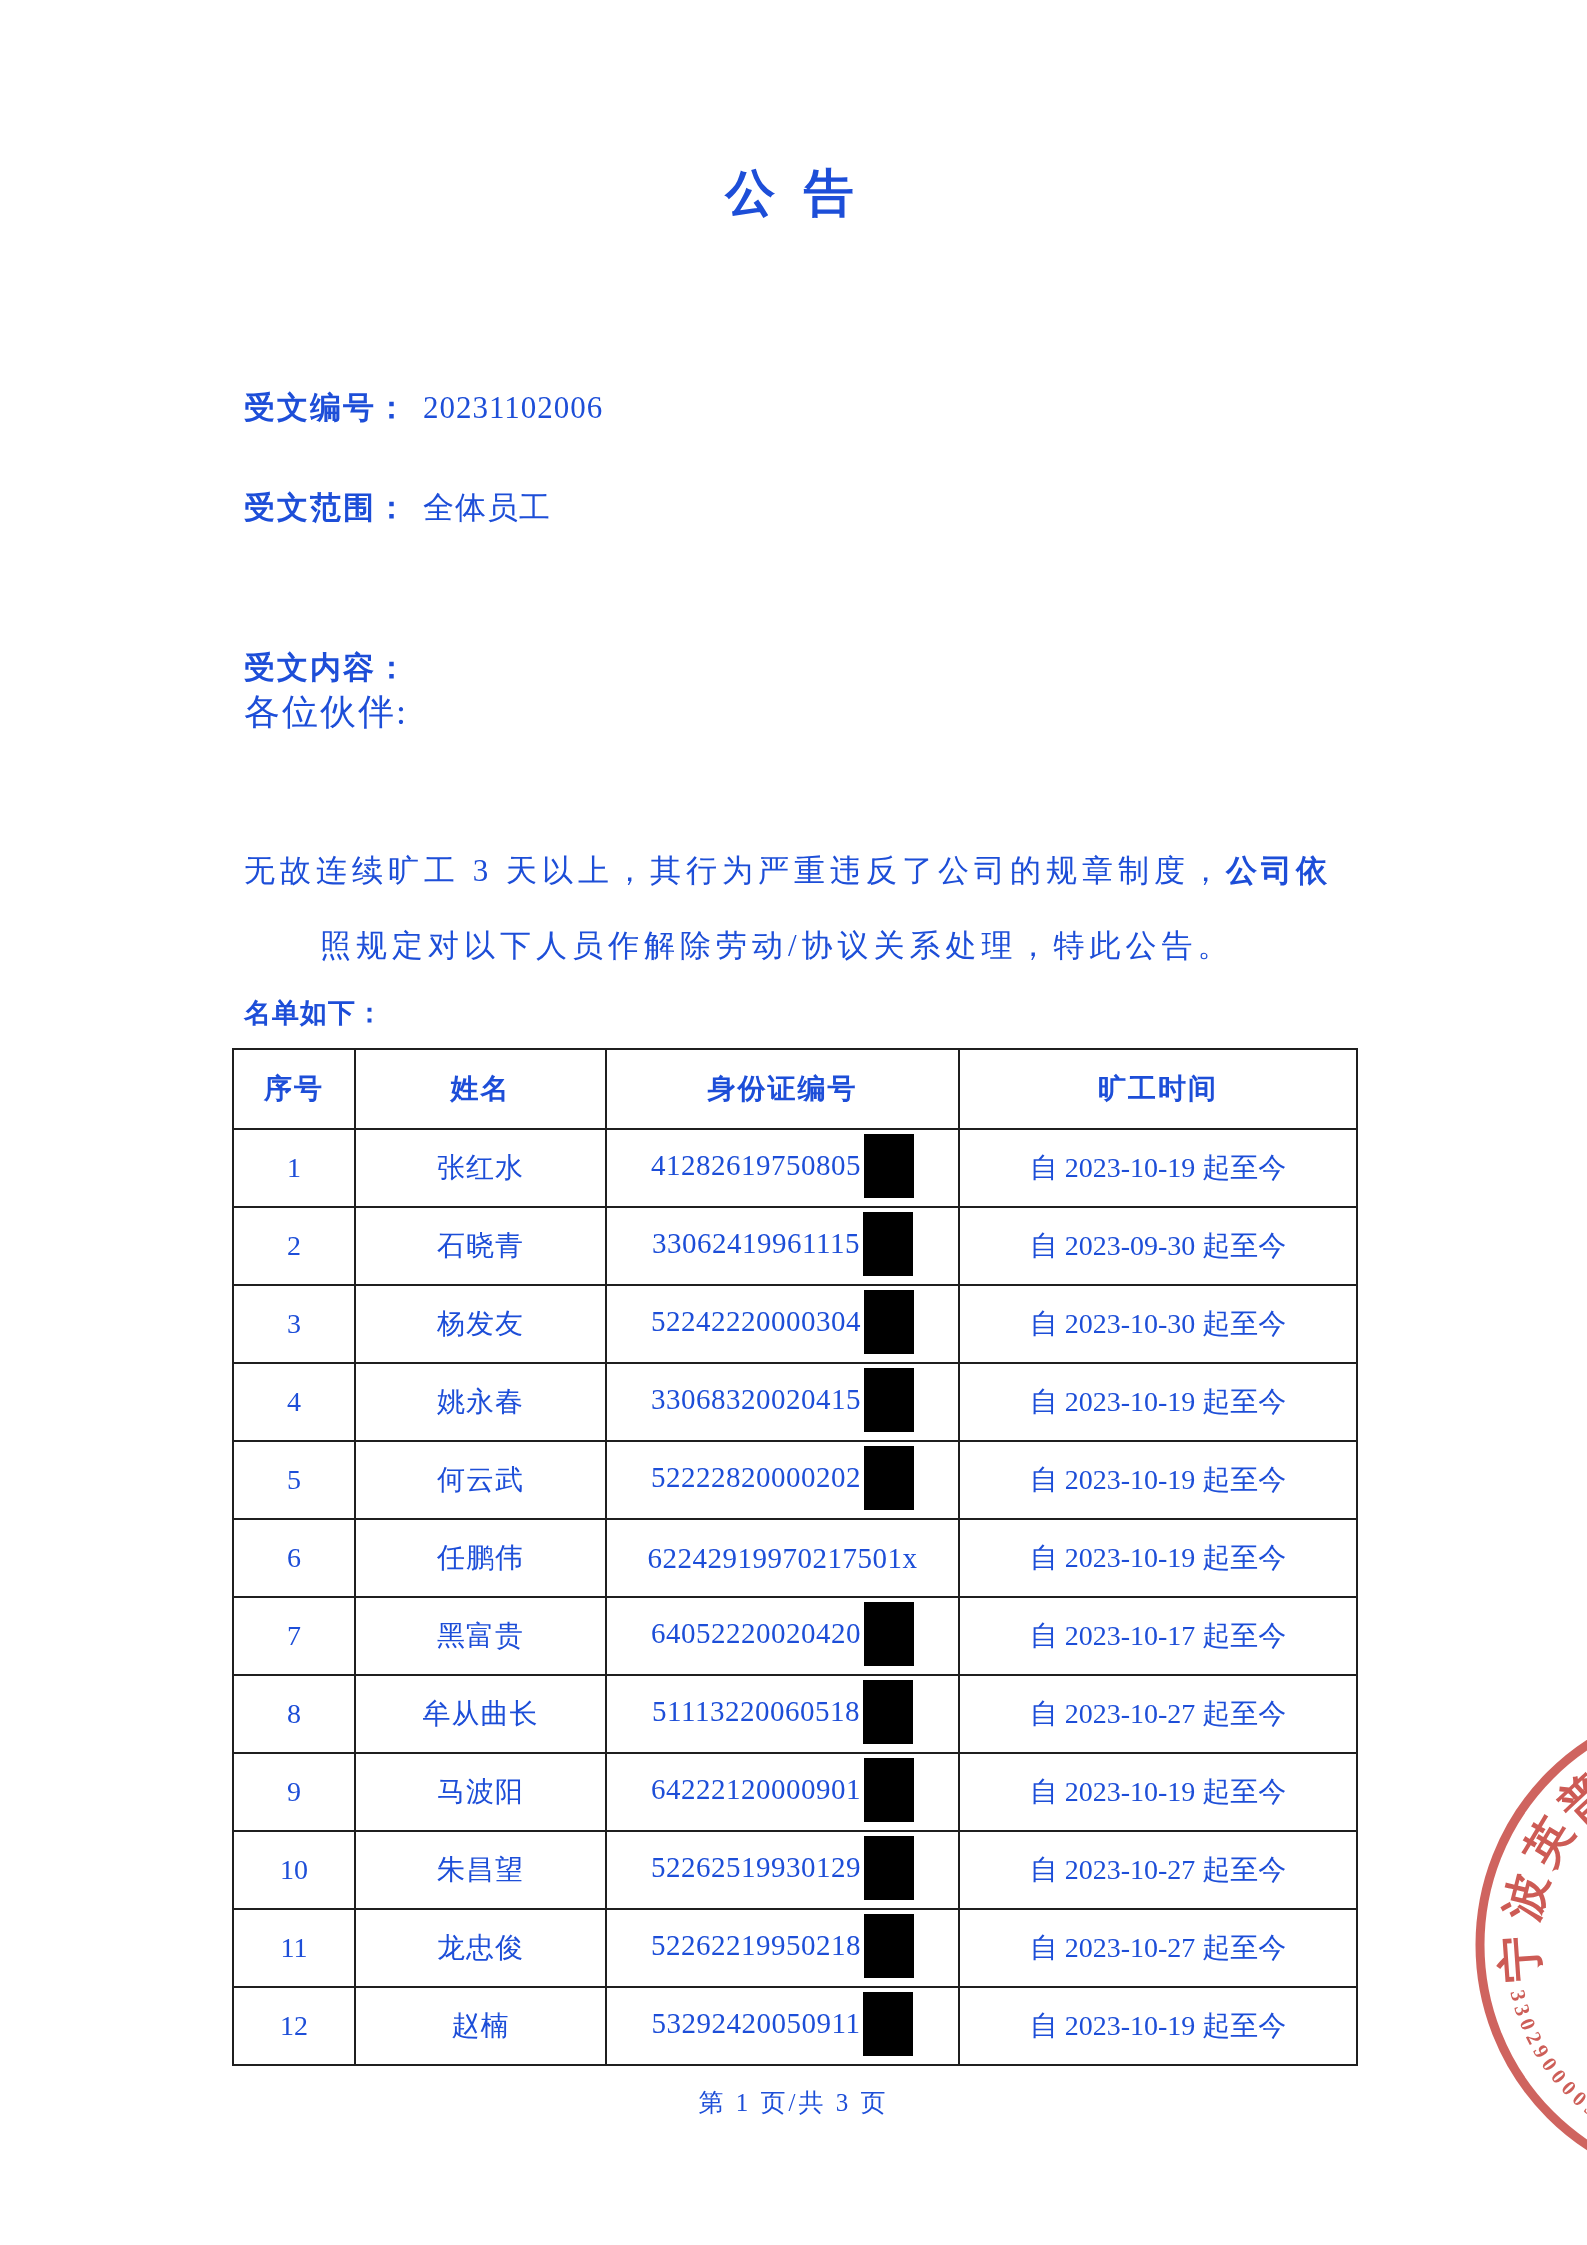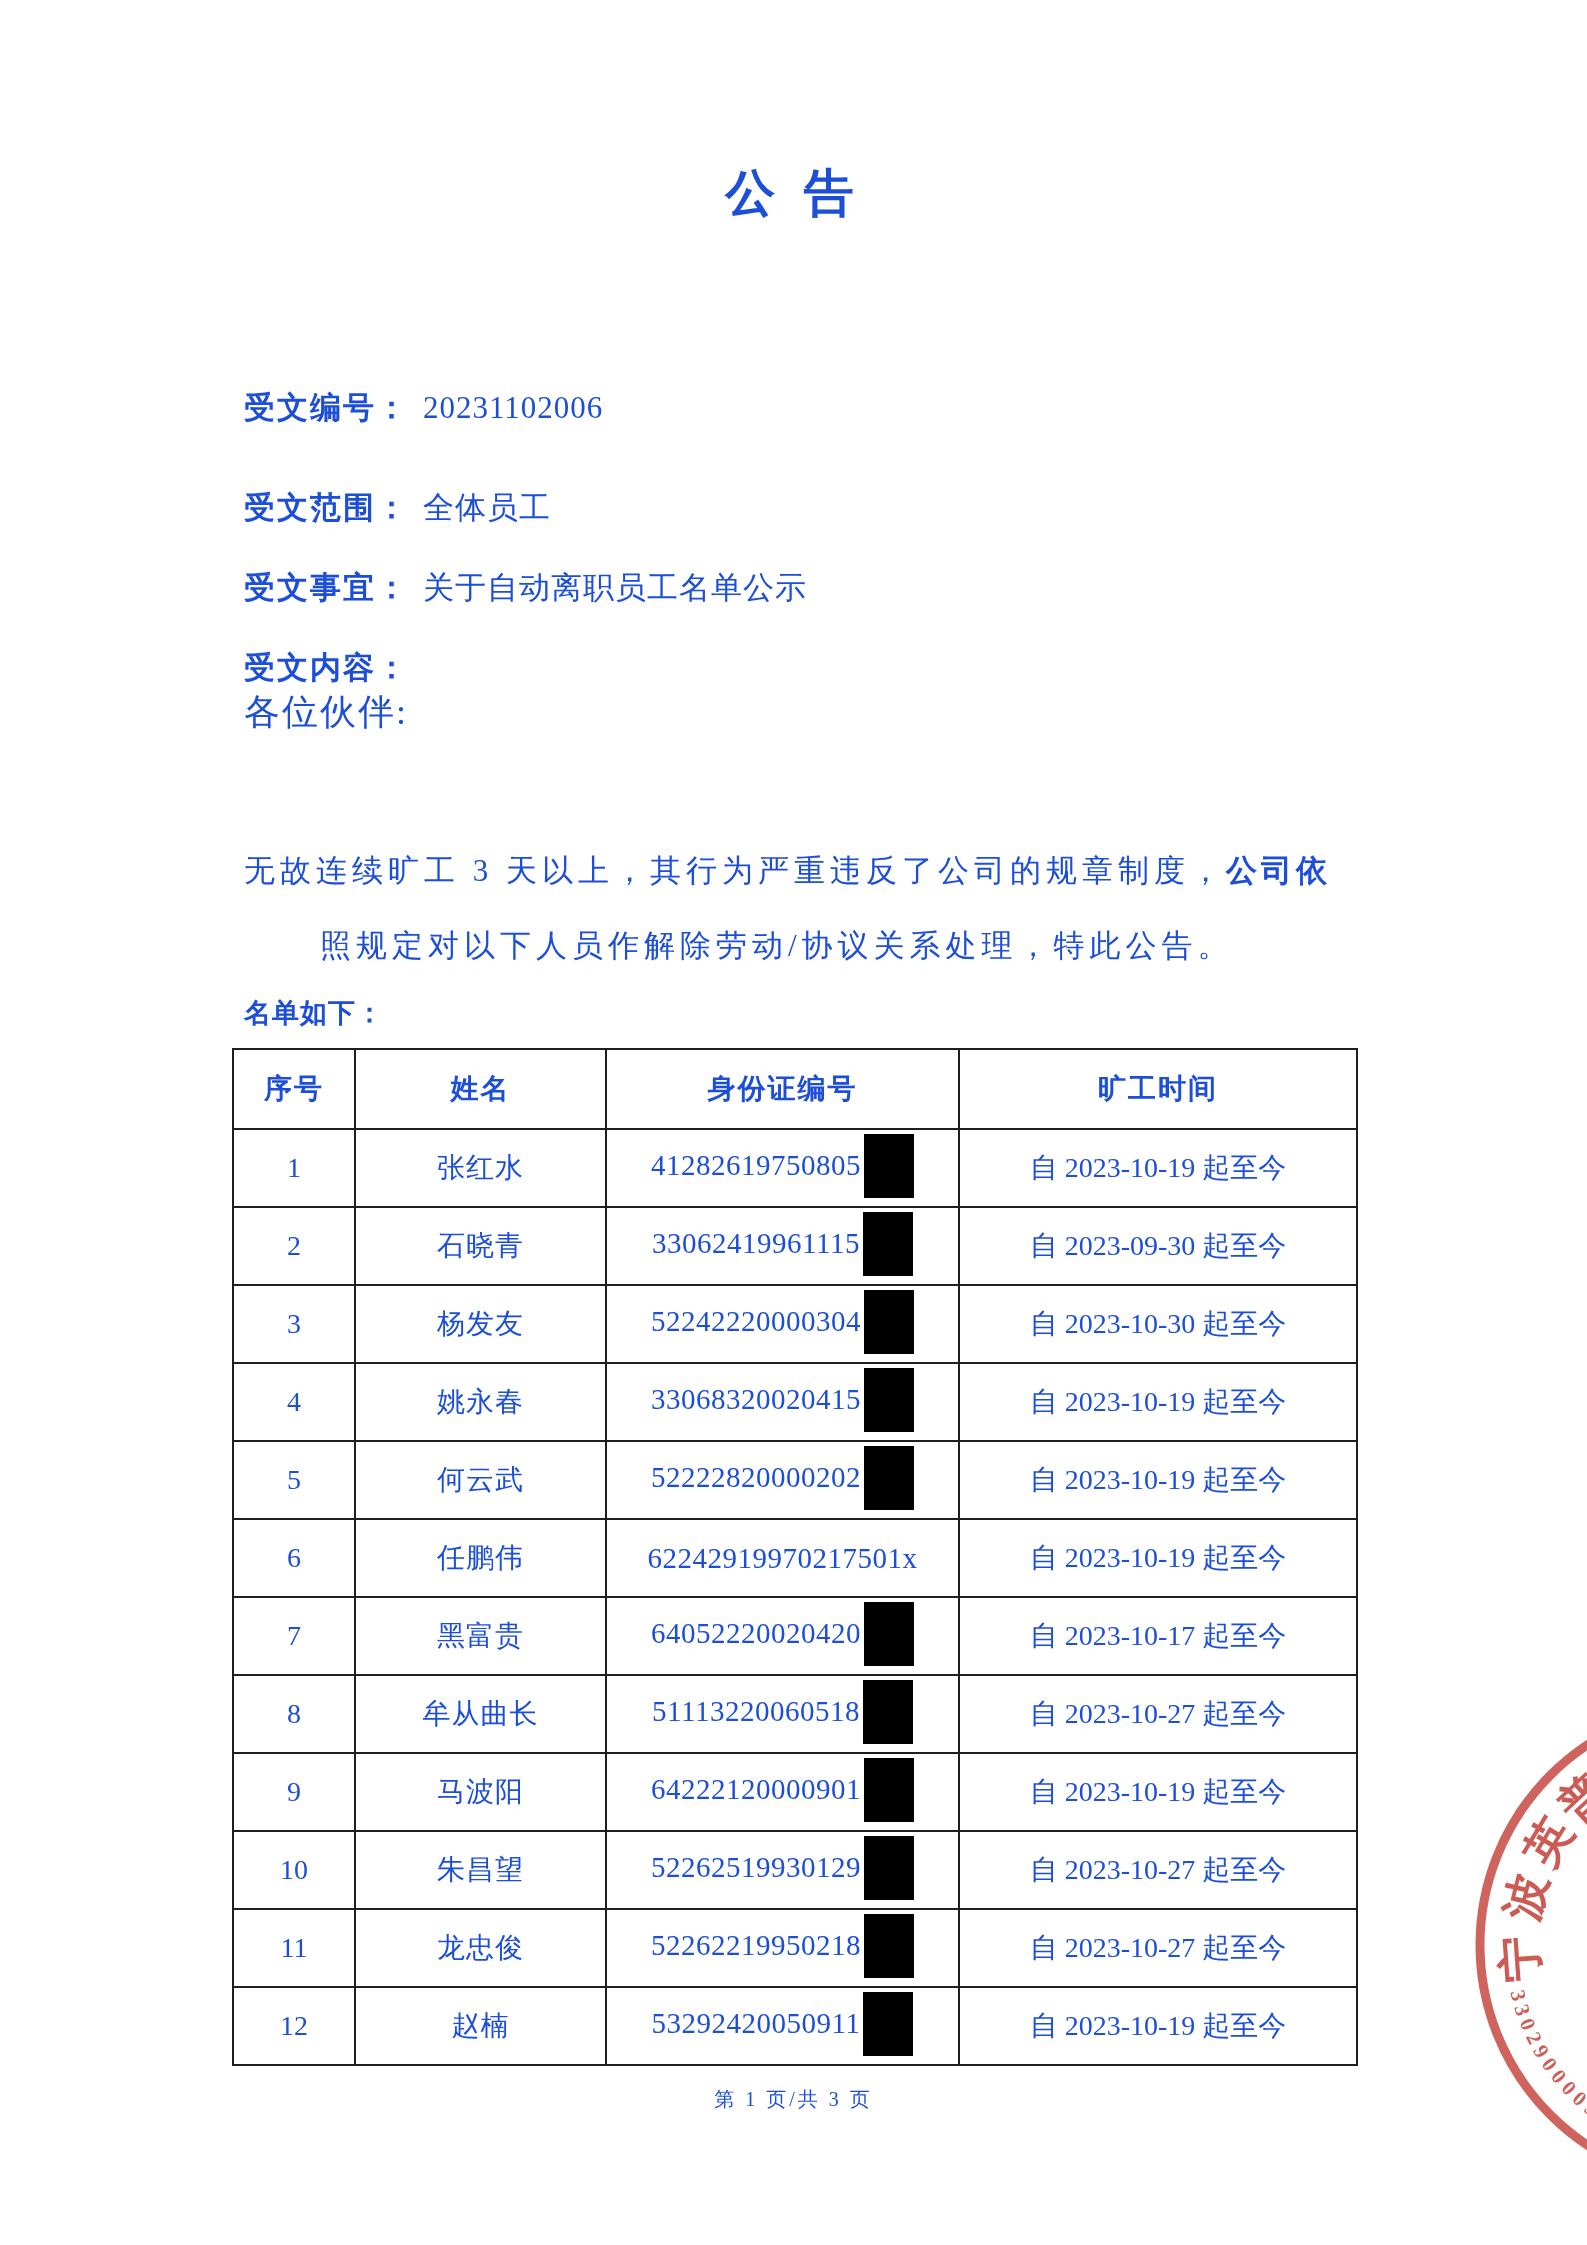--- a/index.html
+++ b/index.html
@@ -70,44 +70,41 @@
   .redaction {
     display:inline-block;
     width:50px; height:64px;
     background:#000000;
     vertical-align:middle;
     margin-left:3px;
     transform:translateY(-2px);
   }
   .page-footer {
     position:absolute; left:0; top:2086px; width:100%;
-    text-align:center; font-size:20px; letter-spacing:3px;
+    text-align:center; font-size:25px; letter-spacing:3px;
   }
   .stamp-svg {
     position:absolute; left:1440px; top:1710px;
     width:340px; height:500px;
     pointer-events:none;
     opacity:0.92;
   }
 </style>
 </head>
 <body>
 
 <div class="page">
 
   <div class="doc-title">公  告</div>
 
   <div class="meta-line" style="top:340px;">
     <span class="meta-label">受文编号：</span><span class="meta-value">20231102006</span>
   </div>
   <div class="meta-line" style="top:440px;">
     <span class="meta-label">受文范围：</span><span class="meta-value">全体员工</span>
-  </div>
-  <div class="meta-line" style="top:520px;">
-    <span class="meta-label">受文事宜：</span><span class="meta-value">关于自动离职员工名单公示</span>
   </div>
   <div class="meta-line" style="top:600px;">
     <span class="meta-label">受文内容：</span><span class="meta-value"></span>
   </div>
 
   <div class="salutation">各位伙伴:</div>
 
   <div class="para-line" style="top:850px;">
     <span>无故连续旷工 3 天以上，其行为严重违反了公司的规章制度，</span><span class="bold-run">公司依</span>
   </div>

